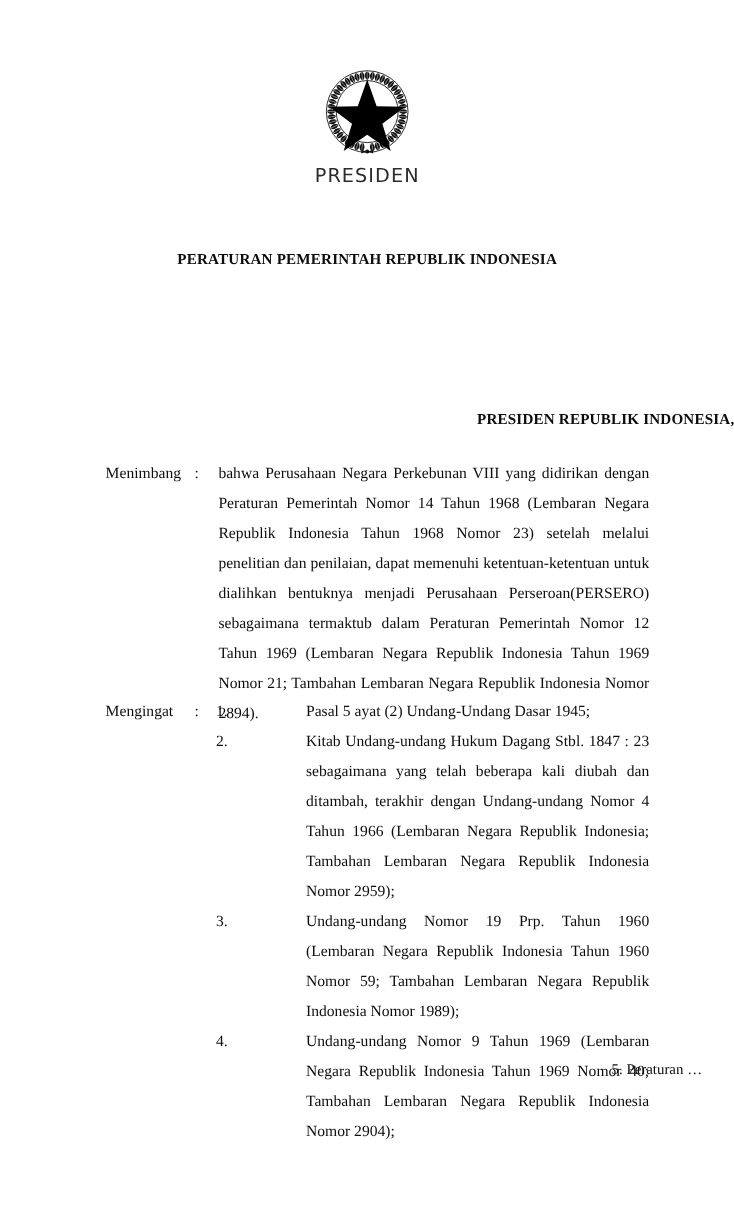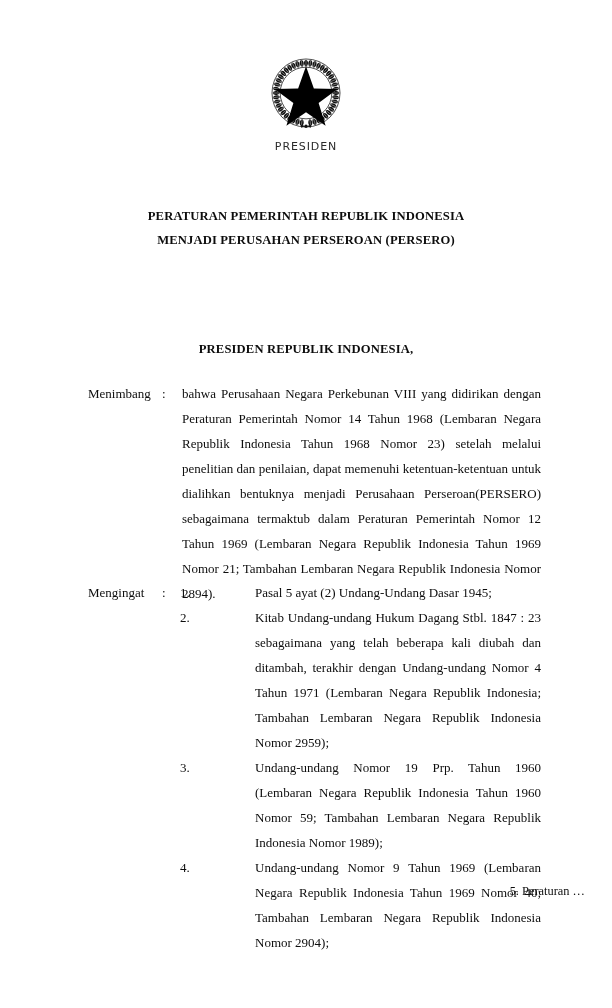--- a/index.html
+++ b/index.html
@@ -26,21 +26,21 @@
   }
   #emblem-icon {
     display: block;
     margin: 0 auto;
     width: 82px;
     height: 82px;
   }
   #emblem-caption {
     margin-top: 6px;
     font-family: "DejaVu Sans", "Liberation Sans", sans-serif;
-    font-size: 11px;
+    font-size: 16px;
     line-height: 14px;
     letter-spacing: 0.9px;
     color: #2b2b2b;
   }
   #emblem-caption div { white-space: nowrap; }
 
   
   #title-block {
     position: absolute;
     top: 205px;
@@ -52,21 +52,21 @@
     line-height: 23.6px;
     letter-spacing: 0.15px;
   }
   #title-block .title-line { white-space: nowrap; }
 
   #presiden-heading {
     position: absolute;
     top: 342px;
     left: 0;
     width: 612px;
-    text-align: center;
+    text-align: right;
     font-weight: bold;
     font-size: 12.6px;
     letter-spacing: 0.15px;
   }
 
   
   .clause {
     position: absolute;
     left: 88px;
     width: 453px;
@@ -333,21 +333,20 @@
     <path d="M50 17.5 L59.6 44.6 L88.5 45.1 L65.4 62.3 L73.9 90 L50 73.6 L26.1 90 L34.6 62.3 L11.5 45.1 L40.4 44.6 Z" fill="#000"></path>
   </svg>
 
   <div id="emblem-caption">
     <div>PRESIDEN</div>
   </div>
 </div>
 
 <div id="title-block">
   <div class="title-line">PERATURAN PEMERINTAH REPUBLIK INDONESIA</div>
-  <div class="title-line">MENJADI PERUSAHAN PERSEROAN (PERSERO)</div>
 </div>
 
 <div id="presiden-heading">PRESIDEN REPUBLIK INDONESIA,</div>
 
 <div class="clause" id="clause-menimbang">
   <span class="clause-label">Menimbang</span>
   <span class="clause-colon">:</span>
   <div class="clause-body">
     <p>bahwa Perusahaan Negara Perkebunan VIII yang didirikan dengan Peraturan Pemerintah  Nomor 14 Tahun 1968 (Lembaran Negara Republik Indonesia Tahun 1968 Nomor 23) setelah melalui penelitian dan penilaian, dapat memenuhi ketentuan-ketentuan untuk dialihkan bentuknya menjadi Perusahaan Perseroan(PERSERO) sebagaimana termaktub dalam Peraturan Pemerintah  Nomor 12 Tahun 1969 (Lembaran Negara Republik Indonesia Tahun 1969 Nomor 21; Tambahan Lembaran Negara Republik Indonesia Nomor 2894).</p>
   </div>
@@ -356,21 +355,21 @@
 <div class="clause" id="clause-mengingat">
   <span class="clause-label">Mengingat</span>
   <span class="clause-colon">:</span>
   <ol class="numbered">
     <li class="short">
       <span class="num">1.</span>
       <span class="item-text">Pasal 5 ayat (2) Undang-Undang Dasar 1945;</span>
     </li>
     <li>
       <span class="num">2.</span>
-      <span class="item-text">Kitab Undang-undang Hukum Dagang Stbl. 1847 : 23 sebagaimana yang telah beberapa kali diubah dan ditambah, terakhir dengan Undang-undang  Nomor 4 Tahun 1971 (Lembaran Negara Republik Indonesia; Tambahan Lembaran Negara Republik Indonesia Nomor 2959);</span>
+      <span class="item-text">Kitab Undang-undang Hukum Dagang Stbl. 1847 : 23 sebagaimana yang telah beberapa kali diubah dan ditambah, terakhir dengan Undang-undang  Nomor 4 Tahun 1966 (Lembaran Negara Republik Indonesia; Tambahan Lembaran Negara Republik Indonesia Nomor 2959);</span>
     </li>
     <li>
       <span class="num">3.</span>
       <span class="item-text">Undang-undang  Nomor 19 Prp. Tahun 1960 (Lembaran Negara Republik Indonesia Tahun 1960 Nomor 59; Tambahan Lembaran Negara Republik Indonesia Nomor 1989);</span>
     </li>
     <li>
       <span class="num">4.</span>
       <span class="item-text">Undang-undang  Nomor 9 Tahun 1969 (Lembaran Negara Republik Indonesia Tahun 1969 Nomor 40; Tambahan Lembaran Negara Republik Indonesia Nomor 2904);</span>
     </li>
   </ol>

